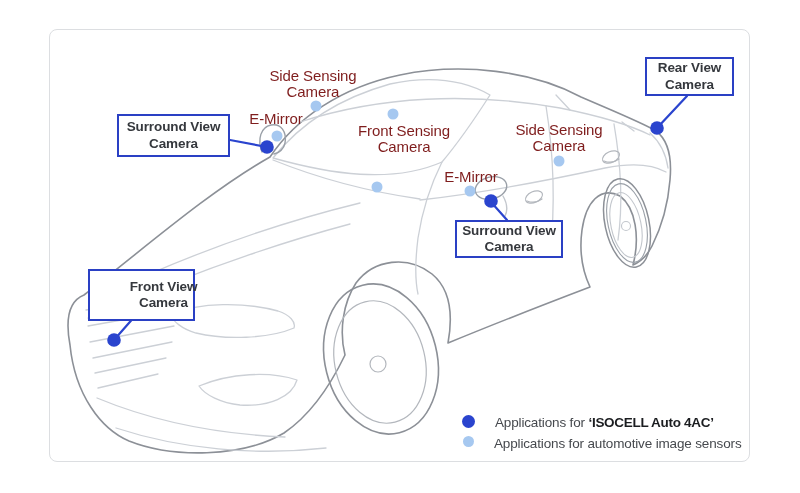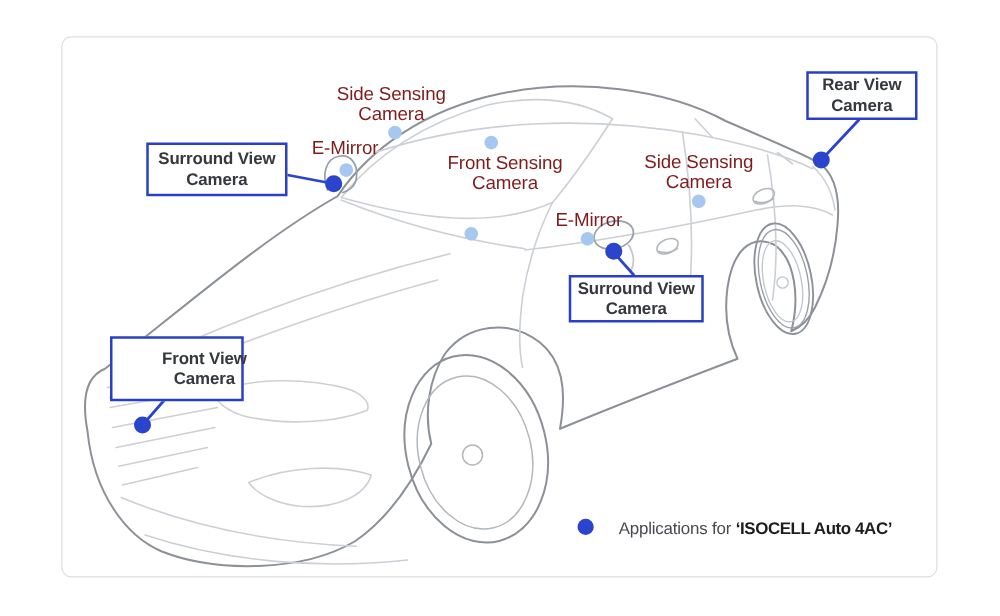--- a/index.html
+++ b/index.html
@@ -157,14 +157,18 @@
   </div>
   <div class="box-label" style="left:645px;top:57px;width:89px;height:39px;">
     <span>Rear View</span>
     <span>Camera</span>
   </div>
 
   <div class="legend-row" style="left:462px;top:415px;height:18px;">
     <span class="legend-dot dark"></span>
     <span><span>Applications for </span><b>‘ISOCELL Auto 4AC’</b></span>
   </div>
+  <div class="legend-row" style="left:462px;top:436px;height:18px;">
+    <span class="legend-dot light"></span>
+    <span>Applications for automotive image sensors</span>
+  </div>
 
 </div>
 
 </body></html>

